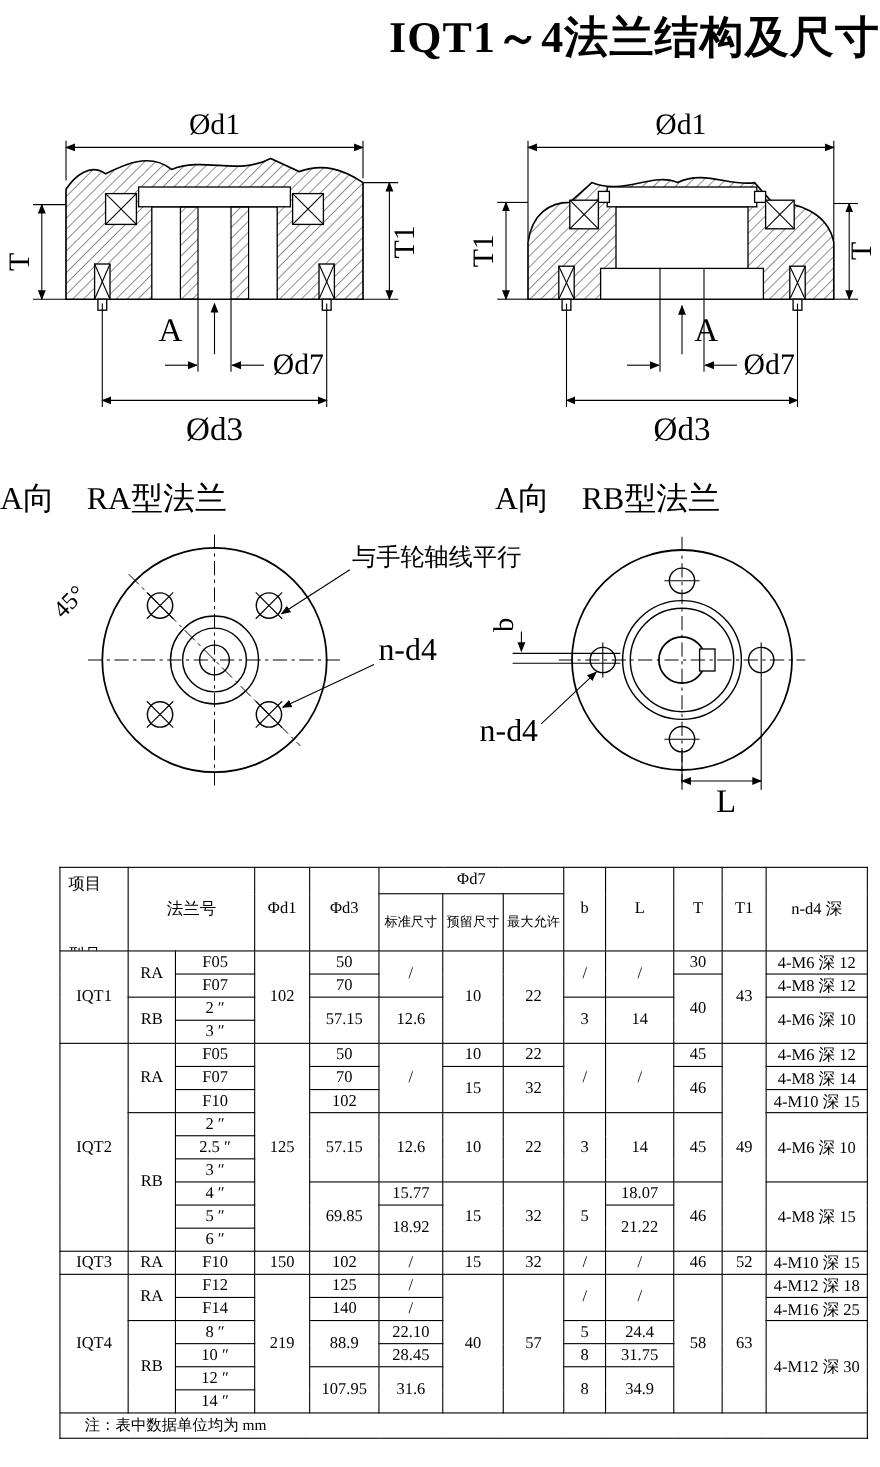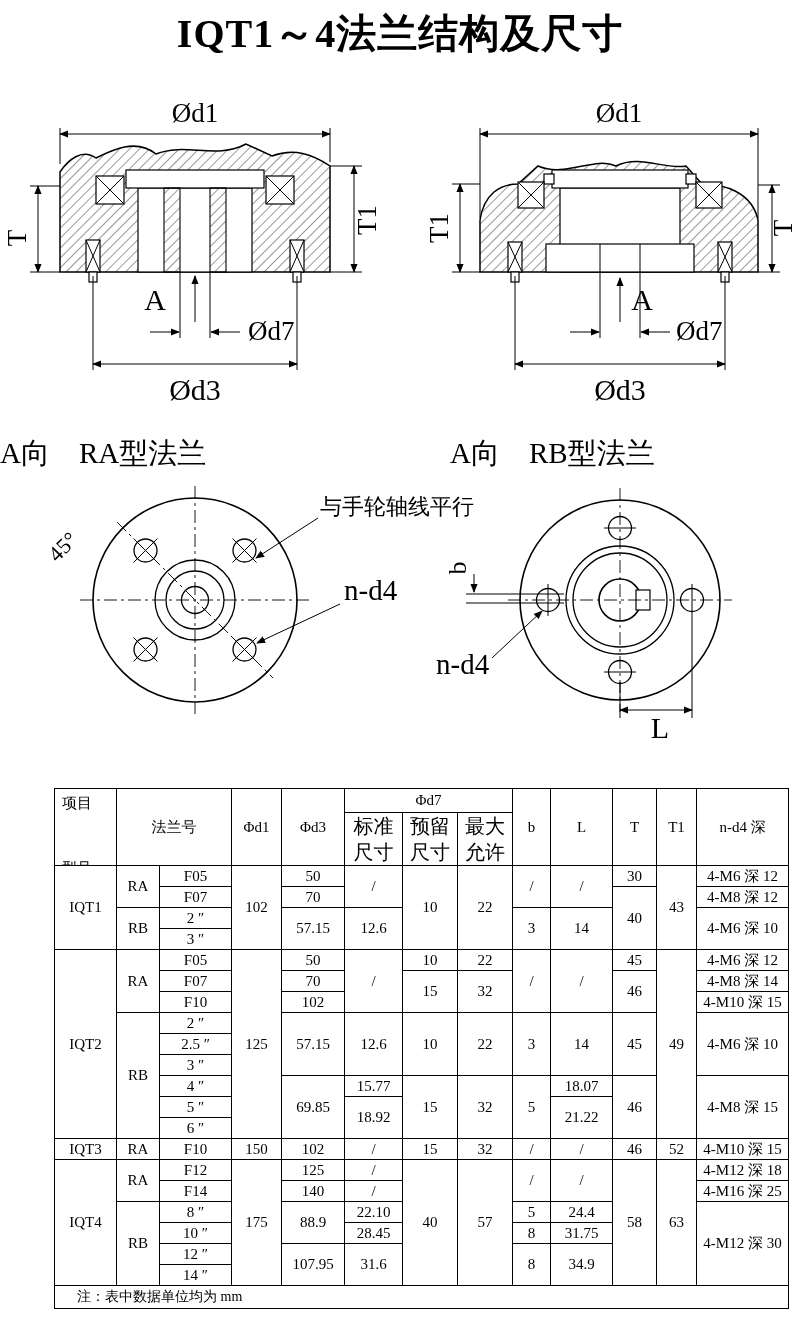--- a/index.html
+++ b/index.html
@@ -2,21 +2,21 @@
 <html><head>
 <meta charset="utf-8">
 <style>
   * { margin:0; padding:0; box-sizing:border-box; }
   html,body { background:#fff; }
   body {
     position:relative; width:800px; height:1334px; overflow:hidden;
     font-family:"Liberation Serif","DejaVu Serif",serif; color:#000;
   }
   .page-title {
-    position:absolute; top:6px; left:0; width:800px; text-align:center;
+    position:absolute; top:6px; left:0; width:800px; text-align:right;
     font-size:40px; font-weight:bold; letter-spacing:1px;
   }
   .svg-abs { position:absolute; left:0; }
   #sections-svg { top:70px; }
   #faces-svg { top:470px; }
   .face-title { position:absolute; top:434px; font-size:29px; }
   #face-title-ra { left:0; width:400px; }
   #face-title-rb { left:450px; width:400px; }
 
   svg text { font-family:"Liberation Serif","DejaVu Serif",serif; fill:#000; }
@@ -36,21 +36,21 @@
 
   .dim-table {
     position:absolute; left:54px; top:788px; width:734px;
     border-collapse:collapse; table-layout:fixed;
   }
   .dim-table th, .dim-table td {
     border:1px solid #000; text-align:center; vertical-align:middle;
     font-size:15px; font-weight:normal; padding:0 2px; overflow:hidden;
   }
   .dim-table thead tr.hrow1 { height:24px; }
-  .dim-table thead tr.hrow2 th { height:52px; font-size:20px; line-height:1.3; }
+  .dim-table thead tr.hrow2 th { height:52px; font-size:12px; line-height:1.3; }
   .dim-table tbody tr { height:21px; }
   .dim-table tfoot td { text-align:left; font-size:14px; padding:2px 22px; height:22px; }
   .corner-inner {
     display:flex; flex-direction:column; justify-content:space-between;
     align-items:flex-start; height:72px; padding:3px 5px; font-size:15px;gap:46px;
   }
 </style>
 </head>
 <body>
 
@@ -443,21 +443,21 @@
         <td>/</td>
         <td>/</td>
         <td>46</td>
         <td>52</td>
         <td>4-M10 深 15</td>
       </tr>
       <tr>
         <td rowspan="6">IQT4</td>
         <td rowspan="2">RA</td>
         <td>F12</td>
-        <td rowspan="6">175</td>
+        <td rowspan="6">219</td>
         <td>125</td>
         <td>/</td>
         <td rowspan="6">40</td>
         <td rowspan="6">57</td>
         <td rowspan="2">/</td>
         <td rowspan="2">/</td>
         <td rowspan="6">58</td>
         <td rowspan="6">63</td>
         <td>4-M12 深 18</td>
       </tr>

